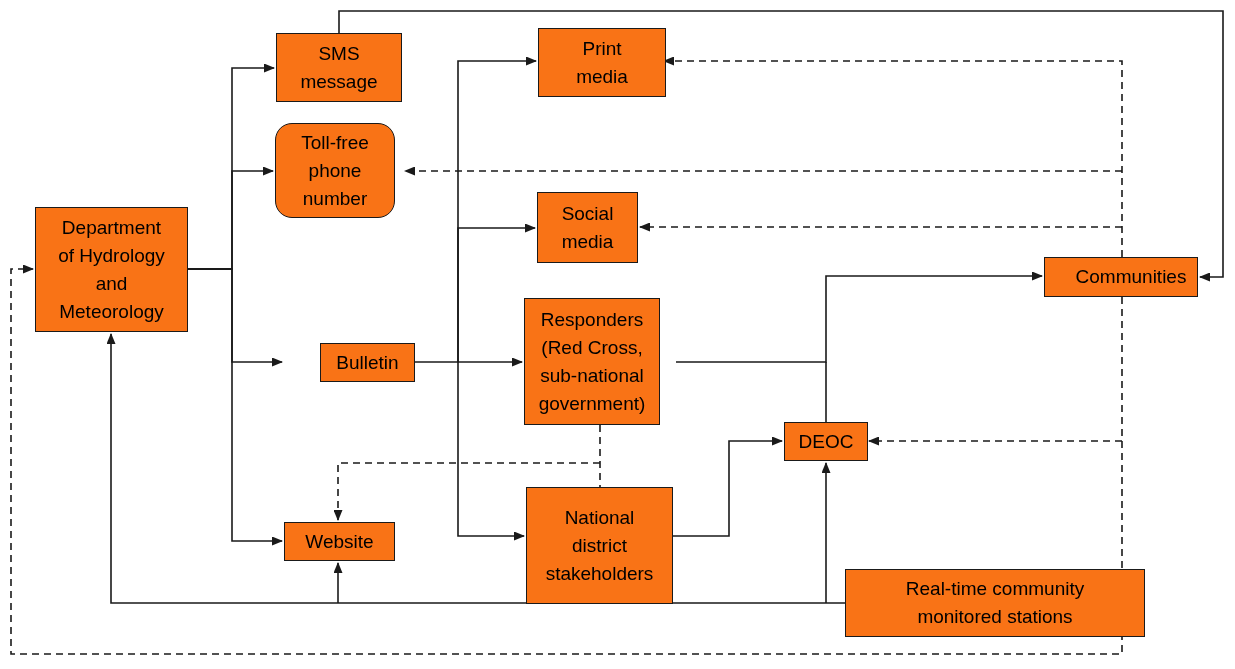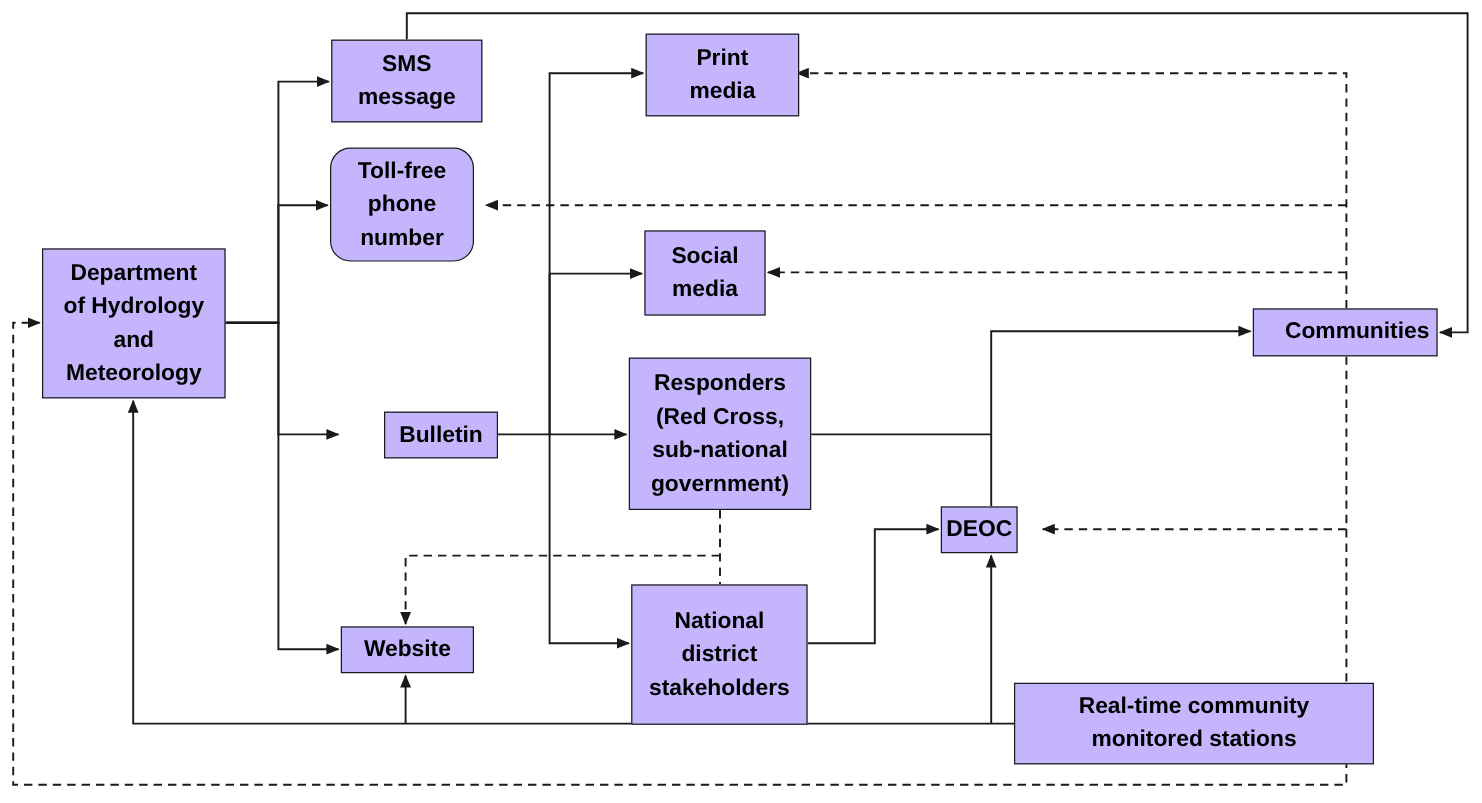--- a/index.html
+++ b/index.html
@@ -26,31 +26,30 @@
     fill: none;
     stroke: #1a1a1a;
     stroke-width: 1.6;
   }
   .edge.dashed {
     stroke-dasharray: 7 5;
   }
   .node {
     position: absolute;
     box-sizing: border-box;
-    background: #c4b5fd;
+    background: #f97316;
     border: 1.8px solid #1a1a1a;
     color: #000000;
     font-size: 19px;
     line-height: 28px;
     display: flex;
     align-items: center;
     justify-content: center;
     text-align: center;
     white-space: pre-line;
-    font-weight: bold;
   }
 </style>
 </head>
 <body>
 
 <div class="canvas">
 
   <svg class="connectors" viewBox="0 0 1235 669" xmlns="http://www.w3.org/2000/svg">
     <defs>
       <marker id="arrow" markerUnits="userSpaceOnUse" markerWidth="11" markerHeight="9" refX="10" refY="4.5" orient="auto">
@@ -97,31 +96,31 @@
 number</div>
 
   <div class="node" style="left:538px; top:28px;  width:128px; height:69px;">Print
 media</div>
 
   <div class="node" style="left:537px; top:192px; width:101px; height:71px;">Social
 media</div>
 
   <div class="node" style="left:284px; top:343px; width:95px;  height:39px;margin-left:36px;">Bulletin</div>
 
-  <div class="node" style="left:524px; top:298px; width:152px; height:127px;">Responders
+  <div class="node" style="left:524px; top:298px; width:136px; height:127px;">Responders
 (Red Cross,
 sub-national
 government)</div>
 
   <div class="node" style="left:284px; top:522px; width:111px; height:39px;">Website</div>
 
   <div class="node" style="left:526px; top:487px; width:147px; height:117px;">National
 district
 stakeholders</div>
 
-  <div class="node" style="left:784px; top:422px; width:64px;  height:39px;">DEOC</div>
+  <div class="node" style="left:784px; top:422px; width:84px;  height:39px;">DEOC</div>
 
   <div class="node" style="left:1044px;top:257px; width:154px; height:40px;padding-left:20px;">Communities</div>
 
   <div class="node" style="left:845px; top:569px; width:300px; height:68px;">Real-time community
 monitored stations</div>
 
 </div>
 
 </body></html>

